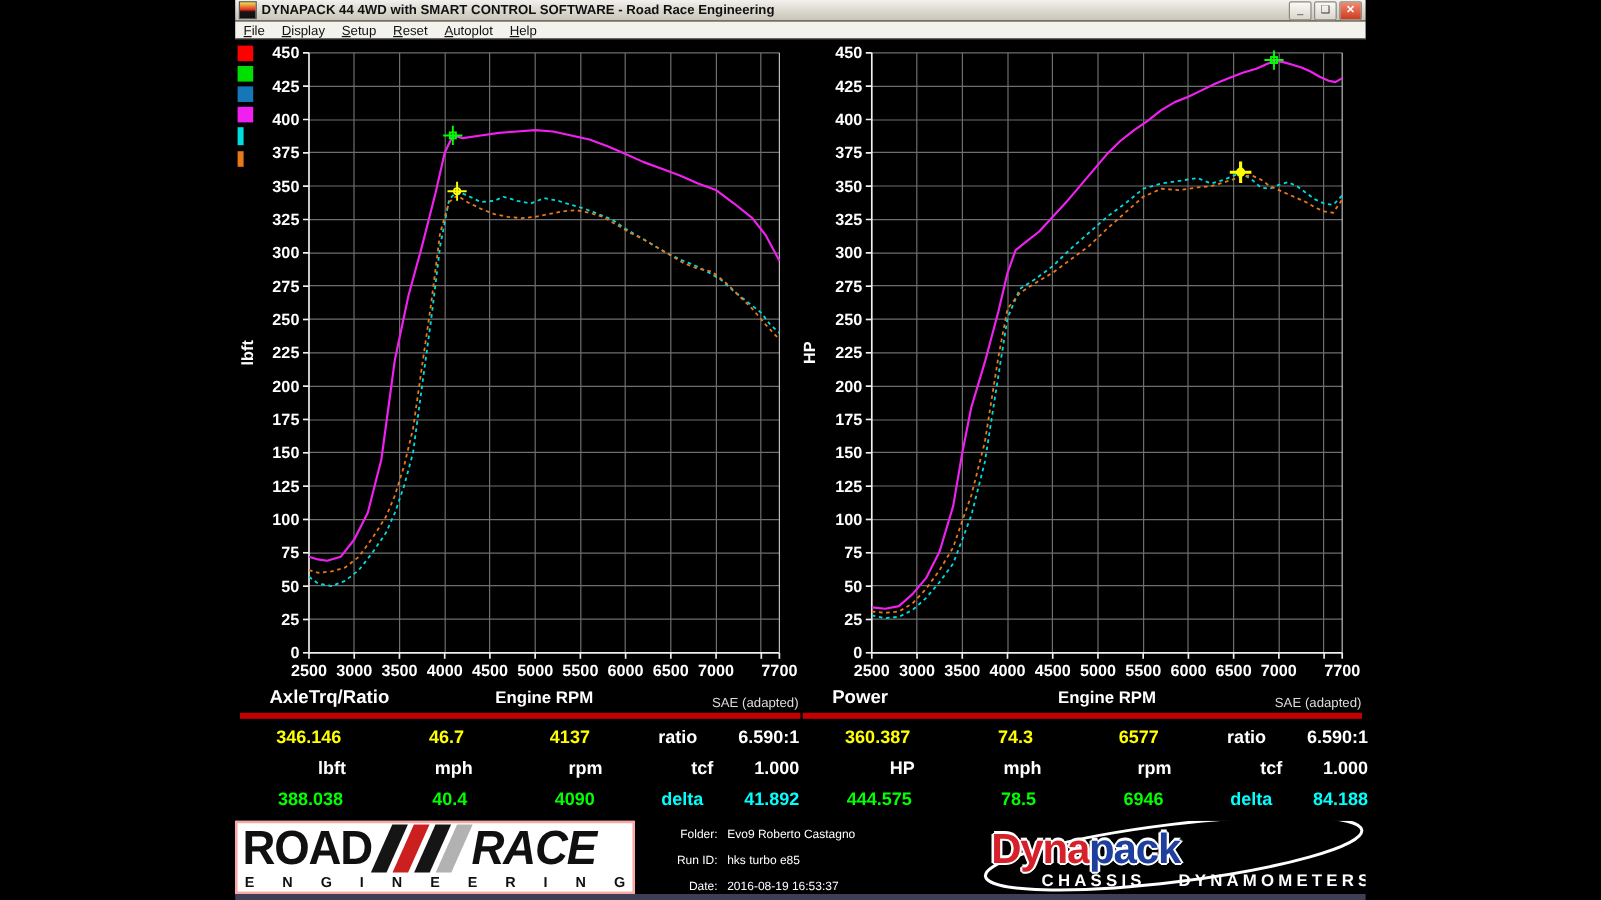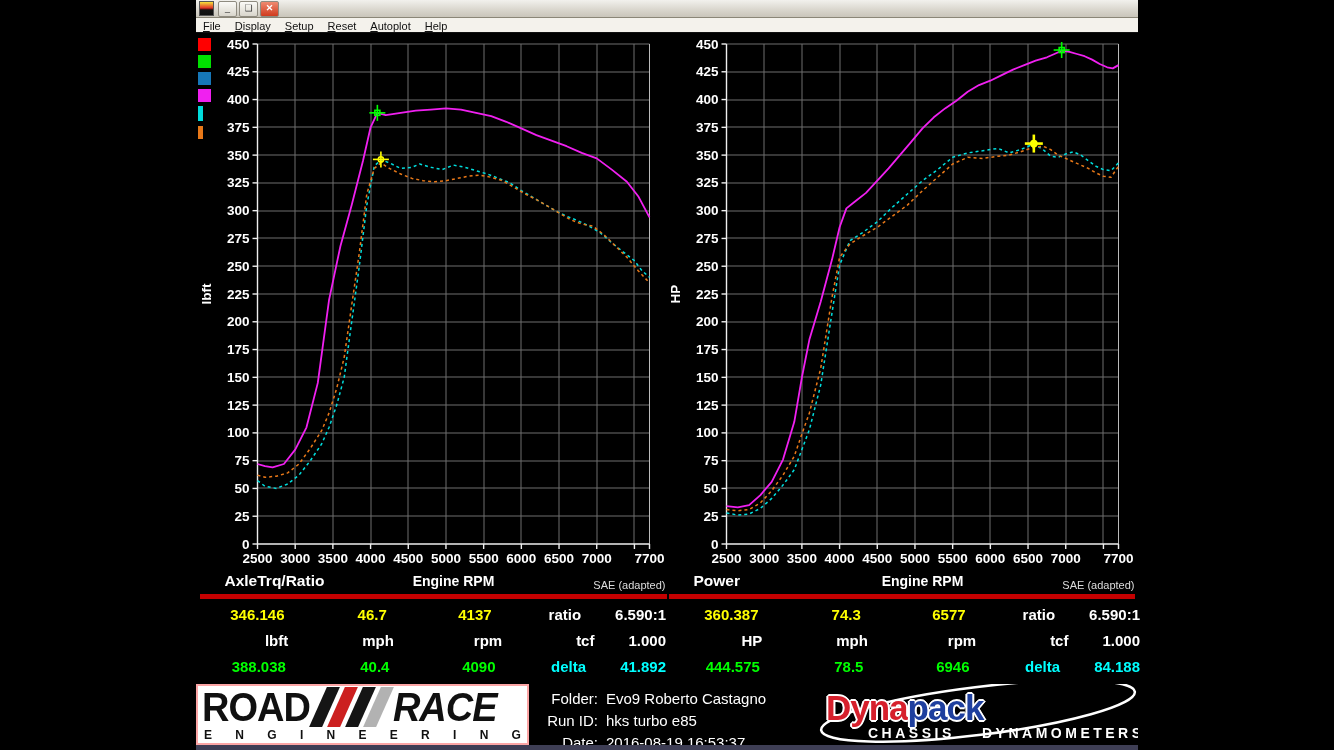--- a/index.html
+++ b/index.html
@@ -56,39 +56,40 @@
   
   .rre{position:absolute;left:0;top:684px;width:329px;height:57px;background:#fff;
     border:2px solid #fca5a5;box-sizing:content-box;}
   .rre-top{position:absolute;left:4px;top:1px;width:321px;height:40px;display:flex;align-items:center;}
   .rre-word{font-size:38px;font-weight:700;color:#101010;letter-spacing:-1px;transform:scaleY(1.05);line-height:40px;}
   .rre-word.race{font-style:italic;}
   .stripes{display:flex;gap:5px;margin:0 8px;}
   .stripe{width:13px;height:40px;transform:skewX(-24deg);}
   .rre-sub{position:absolute;left:6px;right:6px;top:42px;display:flex;justify-content:space-between;
     font-size:12px;font-weight:700;color:#101010;}
-  .session{position:absolute;left:336px;top:684px;width:274px;height:61px;color:#fff;font-size:15px;}
+  .session{position:absolute;left:336px;top:684px;width:274px;height:61px;color:#fff;font-size:10px;}
   .sessrow{position:absolute;left:0;width:274px;display:flex;}
   .sessrow .lab{width:66px;text-align:right;margin-right:8px;}
   .dynlogo{position:absolute;left:614px;top:684px;width:328px;height:61px;background:#000;overflow:hidden;}
   .dynword{position:absolute;left:16px;top:4px;font-size:35px;font-weight:800;
     letter-spacing:-1px;white-space:nowrap;
     text-shadow:-2px 0 0 #fff,2px 0 0 #fff,0 -2px 0 #fff,0 2px 0 #fff,-1px -1px 0 #fff,1px 1px 0 #fff,-1px 1px 0 #fff,1px -1px 0 #fff;}
   .dynsub{position:absolute;top:41px;color:#fff;font-size:14px;font-weight:700;letter-spacing:3.5px;}
   .dynsub.s1{left:58px;} .dynsub.s2{left:172px;}
   .botstrip{position:absolute;left:0;top:745px;width:942px;height:5px;background:#3e3e55;}
 </style>
 </head>
 <body>
 
 <div class="stage">
   <div class="appwin">
 
     <div class="titlebar">
       <div class="appicon"></div>
+      <div class="titletext">DYNAPACK 44 4WD with SMART CONTROL SOFTWARE - Road Race Engineering</div>
       <div class="winbtns">
         <div class="wbtn">_</div>
         <div class="wbtn">❏</div>
         <div class="wbtn close">✕</div>
       </div>
     </div>
 
     <div class="menubar" id="menubar">
         <span class="mi"><u>F</u>ile</span>
         <span class="mi"><u>D</u>isplay</span>

